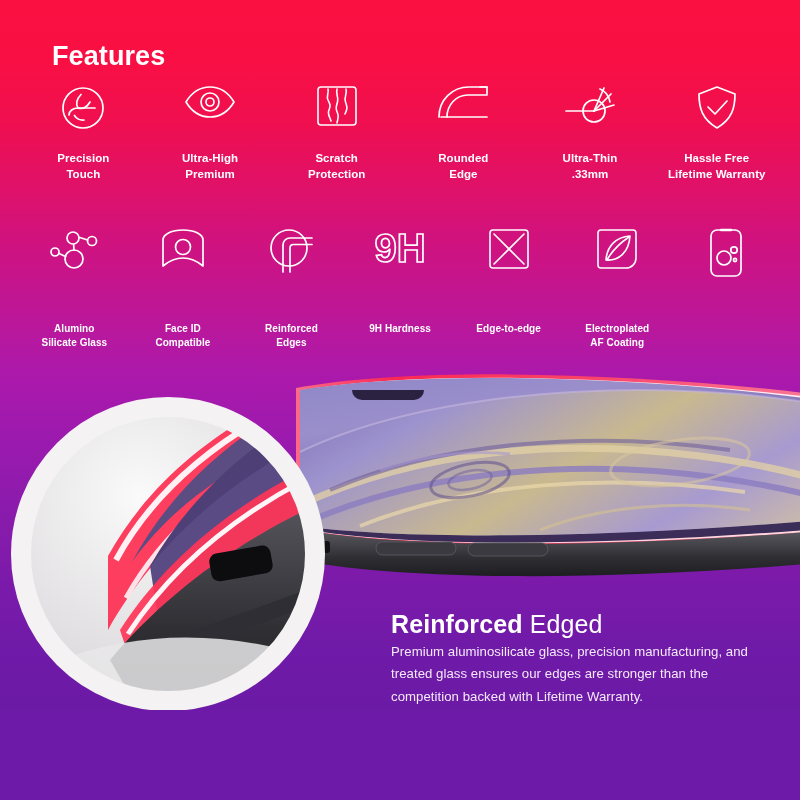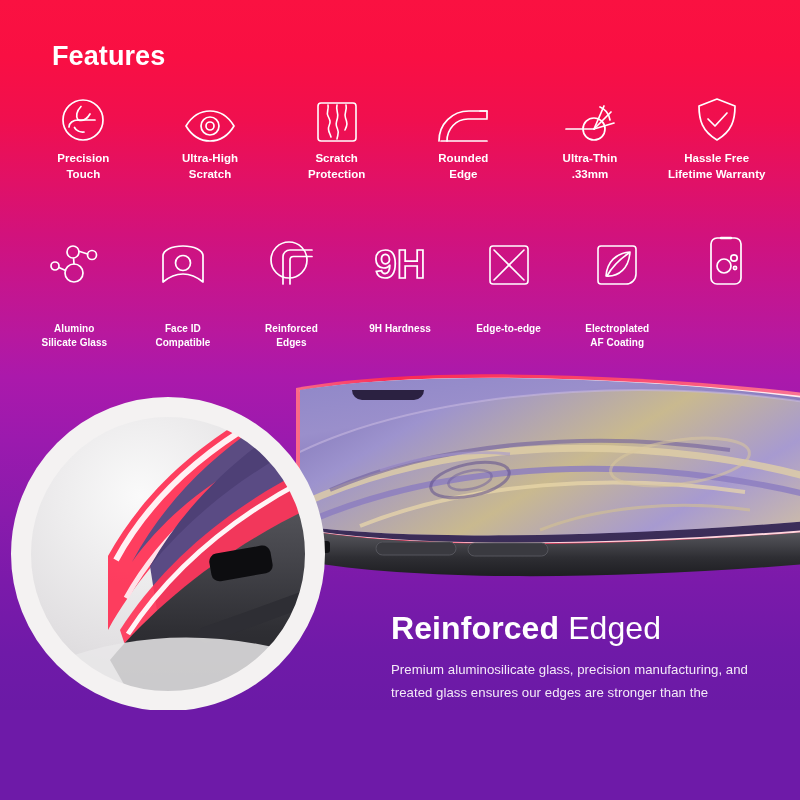--- a/index.html
+++ b/index.html
@@ -45,44 +45,44 @@
   .grid.row2 { top:228px; }
   .grid-inner {
     display:flex; width:100%;
   }
   .cell {
     flex:1 1 0; display:flex; flex-direction:column;
     align-items:center;
   }
   .ico {
     height:58px; width:70px;
-    display:flex; align-items:flex-end; justify-content:center;
+    display:flex; align-items:flex-start; justify-content:center;
   }
   .ico svg { display:block; overflow:visible; }
   .cap {
     margin-top:7px;
     font-size:11.5px; font-weight:bold; color:#FFFFFF;
     text-align:center; line-height:1.42;
     letter-spacing:.05px;
     white-space:pre-line;
   }
   .row2 .cap { font-size:10px;margin-top:36px; }
 
   
   .hero { position:absolute; left:0; top:330px; width:800px; height:470px; }
 
   
   .blurb { position:absolute; left:391px; top:611px; width:380px; }
   .blurb h2 {
-    font-size:32px; font-weight:normal; color:#FFFFFF;
+    font-size:25px; font-weight:normal; color:#FFFFFF;
     letter-spacing:.1px; line-height:1.1;
   }
   .blurb h2 b { font-weight:bold; }
   .blurb p {
-    margin-top:13px;
+    margin-top:2px;
     font-size:13.2px; color:#F4EAF8; line-height:1.72;
     letter-spacing:.05px;
   }
 </style>
 </head>
 <body>
 
 <div id="stage">
 
   <div class="sec-title">Features</div>
@@ -106,21 +106,21 @@
 
       <div class="cell">
         <div class="ico">
           <svg width="52" height="34" viewBox="0 0 52 34" fill="none" stroke="#fff" stroke-width="1.7">
             <path d="M2 17C8 7 17 2 26 2s18 5 24 15c-6 10-15 15-24 15S8 27 2 17z" stroke-linejoin="round"></path>
             <circle cx="26" cy="17" r="9"></circle>
             <circle cx="26" cy="17" r="4"></circle>
           </svg>
         </div>
         <div class="cap">Ultra-High
-Scratch</div>
+Premium</div>
       </div>
 
 
       <div class="cell">
         <div class="ico">
           <svg width="42" height="42" viewBox="0 0 42 42" fill="none" stroke="#fff" stroke-width="1.6">
             <rect x="2" y="2" width="38" height="38" rx="3"></rect>
             <path d="M12 4c1 5-2 7 0 11s3 6 1 10 1 7 2 11" stroke-linecap="round"></path>
             <path d="M21 4c-1.5 6 2 8 .5 13s-2 7 0 11 0 6-.5 10" stroke-linecap="round"></path>
             <path d="M30 4c1.5 6-2.5 8-.5 13s2 7-.5 12" stroke-linecap="round"></path>

